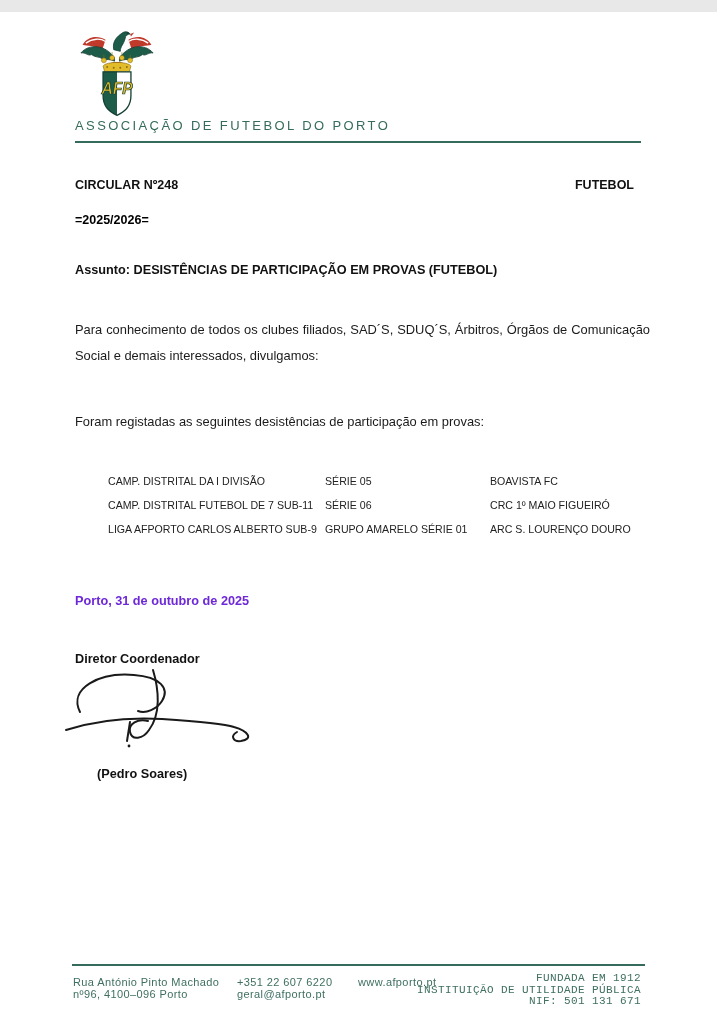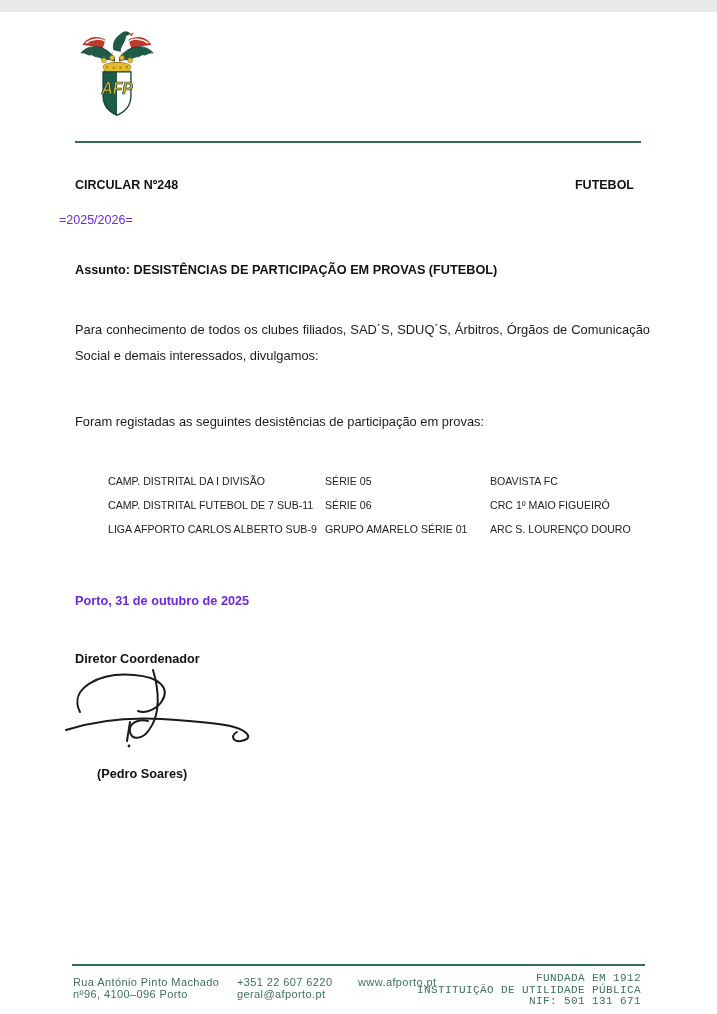--- a/index.html
+++ b/index.html
@@ -14,21 +14,21 @@
   .org-name{
     left:75px;top:106px;font-size:13px;letter-spacing:2.4px;
     color:#356b5c;font-weight:400;white-space:nowrap;
   }
   .rule{left:75px;top:129px;width:566px;height:2px;background:#356b5c;}
   
   .circular-row{
     left:75px;top:166px;width:559px;display:flex;justify-content:space-between;
     font-weight:bold;font-size:12.5px;color:#111;
   }
-  .season{left:59px;top:201px;font-weight:normal;font-size:12.5px;color:#6d28d9;}
+  .season{left:75px;top:201px;font-weight:bold;font-size:12.5px;color:#000000;}
   .subject{left:75px;top:251px;font-weight:bold;font-size:12.7px;color:#111;}
   
   .para1{
     left:75px;top:305px;width:575px;font-size:12.9px;line-height:26px;
     text-align:justify;color:#1b1b1b;
   }
   .para2{left:75px;top:402px;font-size:12.9px;color:#1b1b1b;}
   
   .wtable{left:108px;top:457px;width:540px;font-size:10.6px;color:#222;}
   .wrow{display:grid;grid-template-columns:217px 165px auto;height:24px;align-items:center;}
@@ -91,20 +91,21 @@
         <circle cx="62" cy="51" r="1.2" fill="#8a6d12"></circle>
 
       <path d="M33,57 L50,57 L50,110 C40,106 33,98 33,86 Z" fill="#1e5c4a"></path>
       <path d="M50,57 L67,57 L67,86 C67,98 60,106 50,110 Z" fill="#ffffff"></path>
       <path d="M33,57 L67,57 L67,86 C67,98 60,106 50,110 C40,106 33,98 33,86 Z" fill="none" stroke="#143f33" stroke-width="1.6"></path>
 
       <text x="50" y="84" text-anchor="middle" font-family="'Liberation Sans',sans-serif" font-size="19" font-weight="bold" font-style="italic" fill="#e3bc2b" stroke="#143f33" stroke-width="0.9">AFP</text>
     </svg>
   </div>
 
+  <div class="abs org-name">ASSOCIAÇÃO DE FUTEBOL DO PORTO</div>
   <div class="abs rule"></div>
 
   <div class="abs circular-row">
     <span>CIRCULAR Nº248</span>
     <span>FUTEBOL</span>
   </div>
   <div class="abs season">=2025/2026=</div>
 
   <div class="abs subject">Assunto: DESISTÊNCIAS DE PARTICIPAÇÃO EM PROVAS (FUTEBOL)</div>
 

